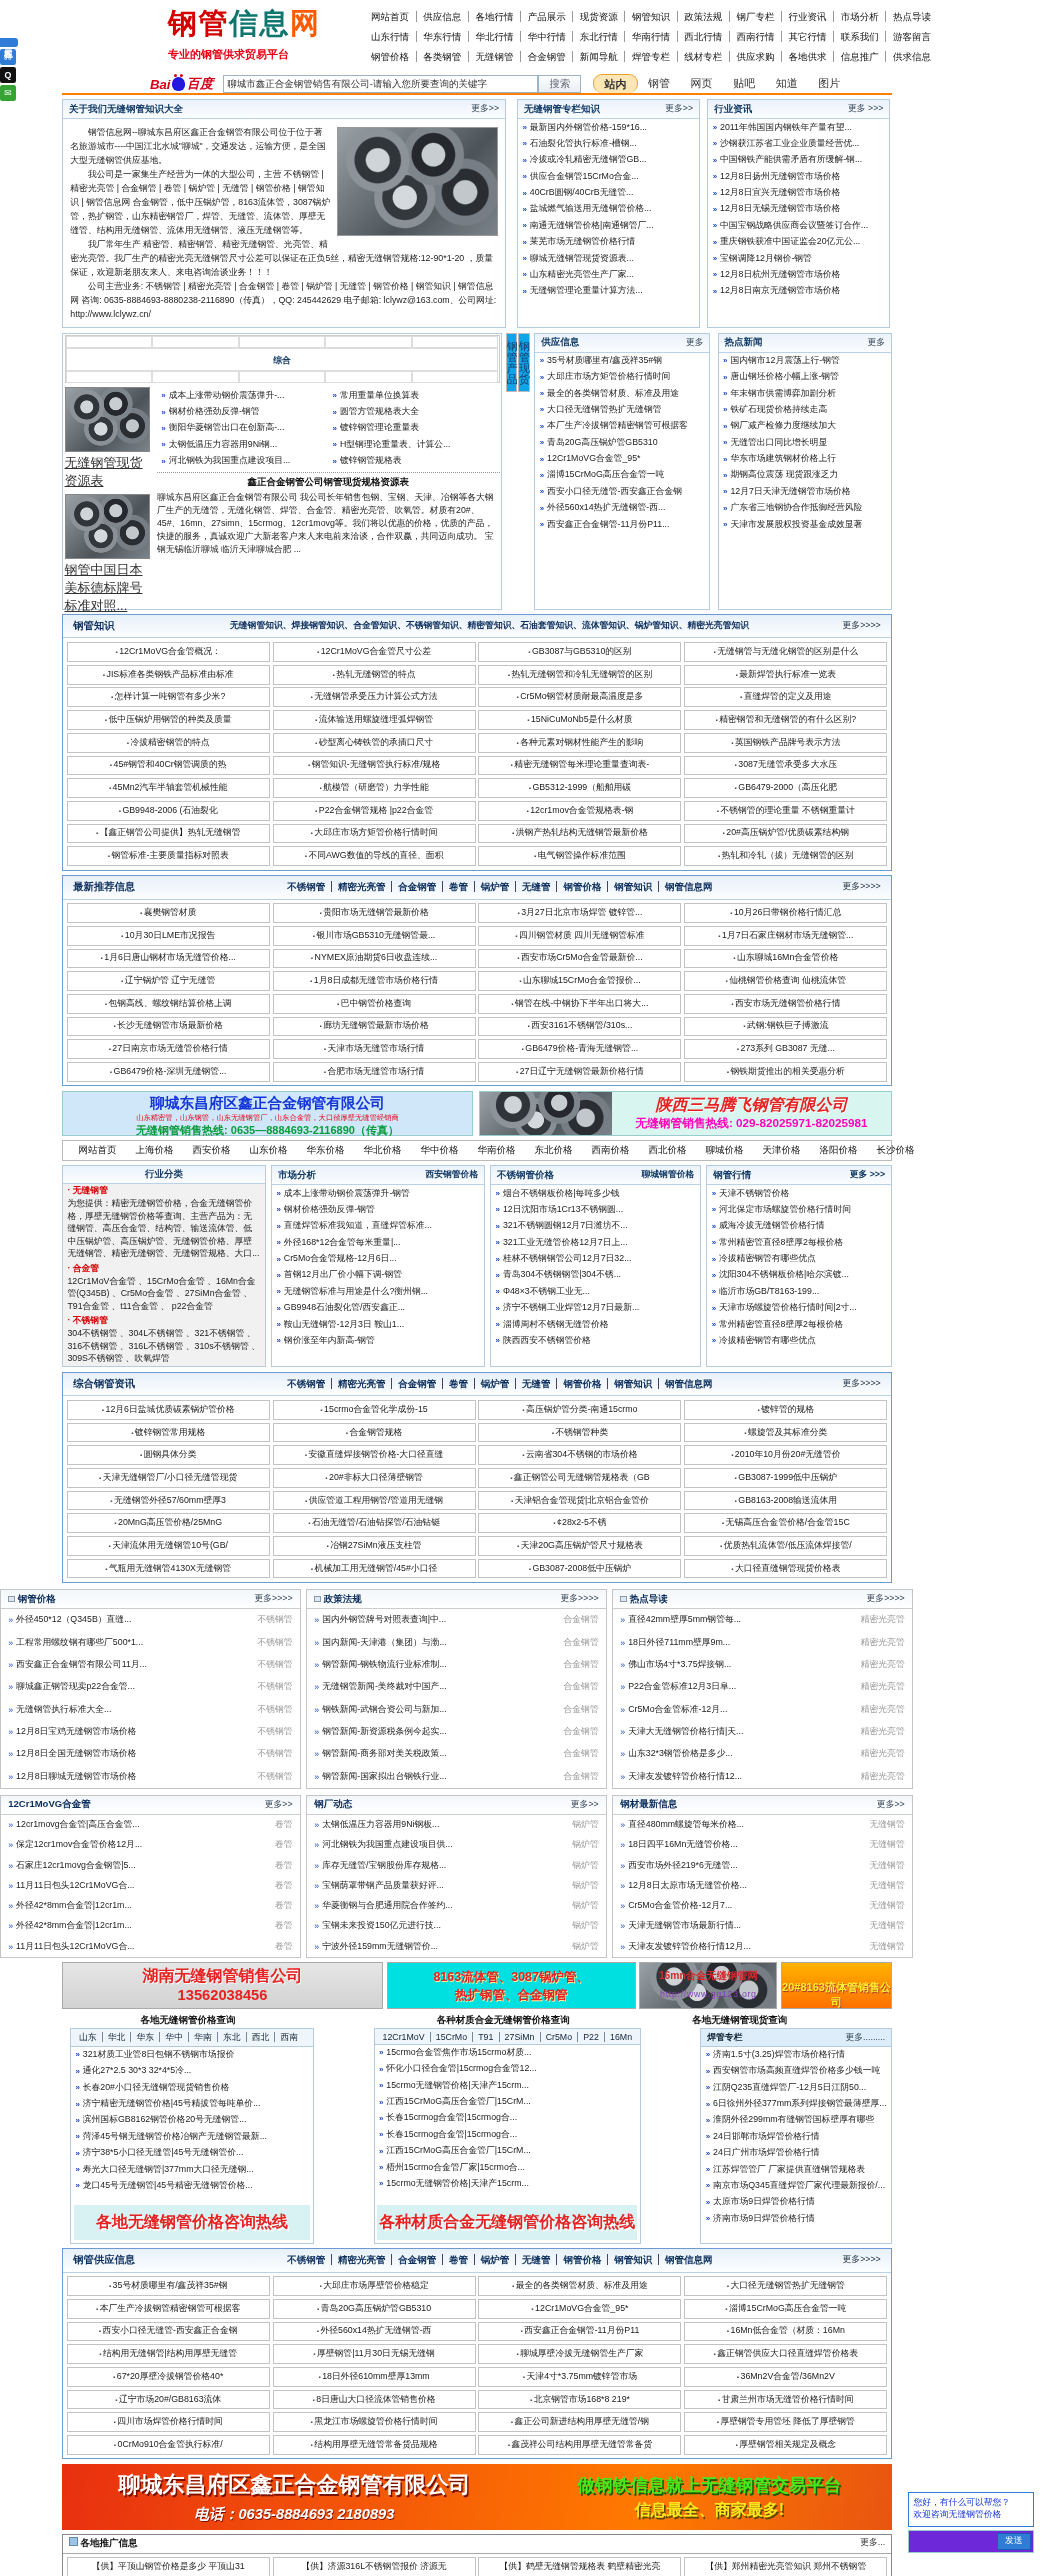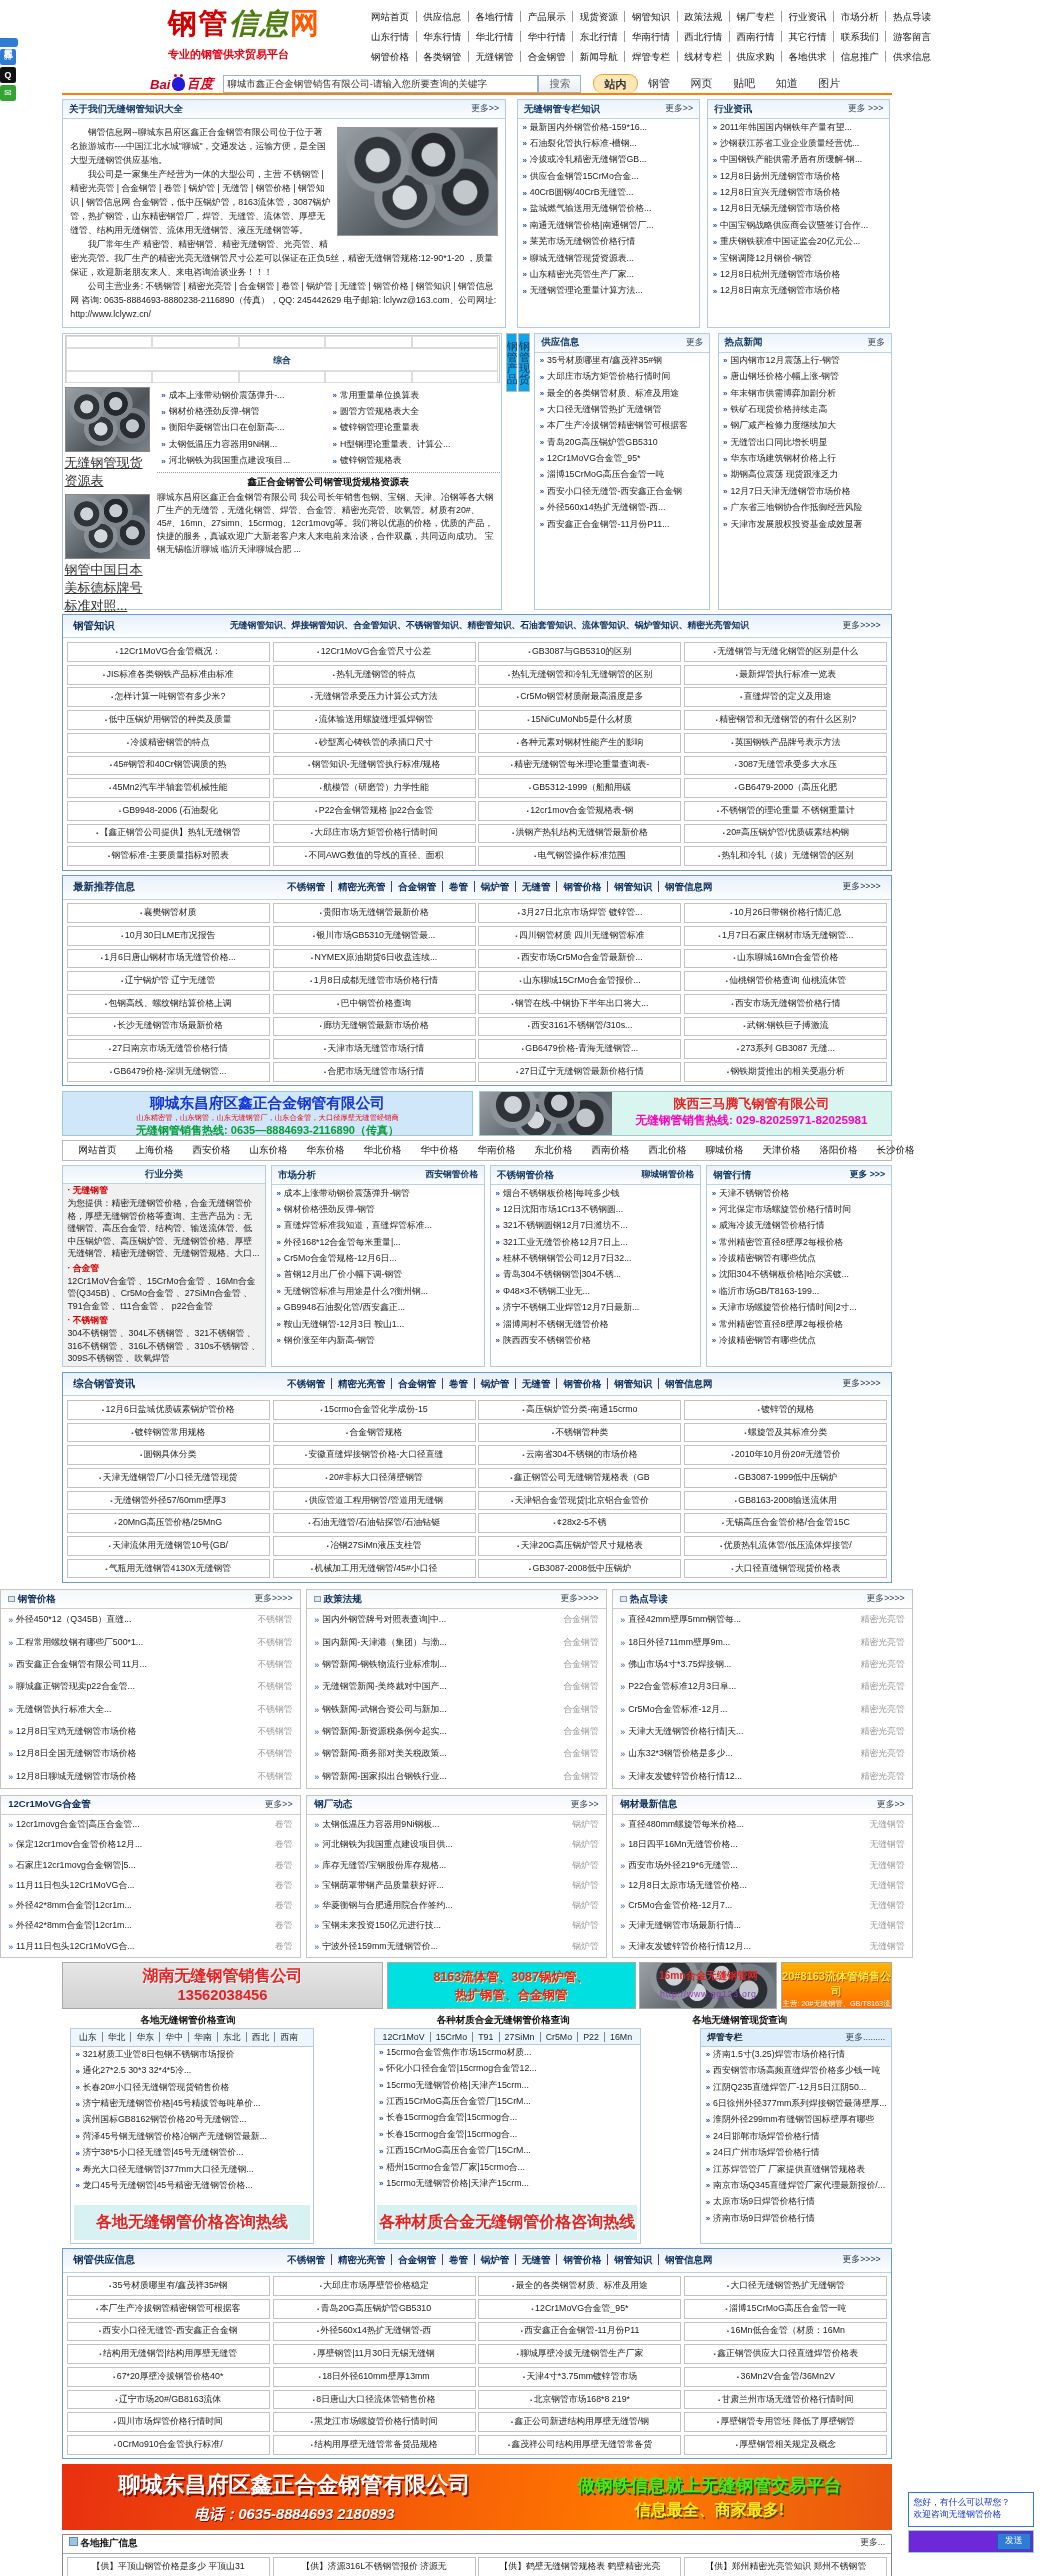--- a/index.html
+++ b/index.html
@@ -4,21 +4,21 @@
 <style>
   * { margin:0; padding:0; box-sizing:border-box; }
   body { font-family:"Liberation Sans","DejaVu Sans",sans-serif; background:#fff; width:1044px; position:relative; font-size:8.8px; color:#222; }
   a { text-decoration:none; color:#222; cursor:pointer; }
   .page { width:830px; margin-left:62px; position:relative; }
 
   
   .hdr { display:flex; padding-top:4.4px; height:70px; }
   .logo { margin-left:106px; width:169px; }
   .logo-line { font-size:29px; font-weight:bold; letter-spacing:1.5px; white-space:nowrap; }
-  .lg1 { color:#d40000; } .lg2 { color:#4d7c0f;font-style:italic; } .lg3 { color:#ff5a00; }
+  .lg1 { color:#d40000; } .lg2 { color:#0f766e; } .lg3 { color:#ff5a00; }
   .tagline { color:#e60012; font-weight:bold; font-size:11px; margin-top:2.9px; white-space:nowrap; }
   .topnav { margin-left:44px; padding-top:2.9px; flex:1; }
   .topnav-row { line-height:19px; white-space:nowrap; }
   .topnav-row a { color:#111; font-size:9.5px; padding:0 6.6px; border-left:0.7px solid #999; }
   .topnav-row a:first-child { border-left:none; }
 
   
   .searchbar { display:flex; align-items:flex-end; border-bottom:2.2px solid #ff8000; padding:1.5px 0 0 88px; height:25px; }
   .baidu { display:flex; align-items:center; margin-right:10.3px; }
   .baidu-txt { color:#d4001a; font-weight:bold; font-size:13.2px; font-style:italic; }
@@ -81,21 +81,21 @@
 
   
   .bans1 { display:flex; margin-top:4.4px; height:45px; }
   .ban-xz { width:411px; background:#cfe7f8; border:0.7px solid #9cc; text-align:center; padding-top:2.2px; }
   .ban-xz .t1 { color:#1436d8; font-size:14.7px; font-weight:bold; }
   .ban-xz .t2 { color:#e60012; font-size:7.3px; }
   .ban-xz .t3 { color:#0a9c3c; font-size:11px; font-weight:bold; }
   .ban-sm { flex:1; display:flex; border:0.7px solid #9cc; margin-left:5.9px; }
   .ban-sm .img { width:132px; }
   .ban-sm .txt { flex:1; background:#d9f5f0; text-align:center; padding-top:2.9px; }
-  .ban-sm .t1 { color:#e62222; font-size:13px; font-weight:bold; text-shadow:0.7px 0.7px 0 #fff; }
+  .ban-sm .t1 { color:#e62222; font-size:16px; font-weight:bold; text-shadow:0.7px 0.7px 0 #fff;font-style:italic; }
   .ban-sm .t2 { color:#ff00bb; font-size:11.7px; font-weight:bold; }
 
   
   .pnav { border:0.7px solid #bbb; margin-top:4.4px; padding:2.9px 5.9px; white-space:nowrap; }
   .pnav a { padding:0 9.5px; color:#111; font-size:9.5px; }
   .fourcol { display:flex; margin-top:4.4px; height:202px; }
   .fc { border:0.7px solid #b5cbdf; margin-right:5.1px; overflow:hidden; display:flex; flex-direction:column; }
   .fc:last-child { margin-right:0; }
   .fc1 { width:204px; background:#f1f1f1; }
   .fc2 { width:214px; } .fc3 { width:211px; } .fc4 { flex:1; }
@@ -125,21 +125,21 @@
   .bn { border:0.7px solid #aaa; margin-right:3.7px; text-align:center; overflow:hidden; }
   .bn:last-child { margin-right:0; }
   .bn-hunan { width:321px; background:linear-gradient(#e6e6e6,#d2d2d2); padding-top:2.9px; }
   .bn-hunan .l1 { color:#e62222; font-size:16px; font-weight:bold; text-shadow:0.7px 0.7px 0 #fff; }
   .bn-hunan .l2 { color:#e62222; font-size:14.7px; font-weight:bold; }
   .bn-cyan { width:249px; background:#00e0e0; padding-top:5.9px; }
   .bn-cyan .l1 { color:#e62222; font-size:12.5px; font-weight:bold; text-shadow:0.7px 0.7px 0 #ffef9a; line-height:17.6px; }
   .bn-16mn { width:138px; padding-top:5.9px; }
   .bn-16mn .l1 { color:#d42a2a; font-size:10.3px; font-weight:bold; }
   .bn-16mn .l2 { color:#8a3bb8; font-size:8.8px; margin-top:5.9px; letter-spacing:0.7px; }
-  .bn-org { flex:1; background:linear-gradient(#ffb300,#ff7000); padding-top:6px; }
+  .bn-org { flex:1; background:linear-gradient(#ffb300,#ff7000); padding-top:17px; }
   .bn-org .l1 { color:#ffee33; font-size:11px; font-weight:bold; text-shadow:0.7px 0.7px 0.7px #a33; }
   .bn-org .l2 { color:#fff; font-size:7.3px; line-height:10.3px; }
 
   
   .qsec { display:flex; margin-top:4.4px; height:230px;gap:44px; }
   .qcol { margin-right:7.3px; display:flex; flex-direction:column; }
   .qcol:last-child { margin-right:0; }
   .qc1 { width:288px; } .qc2 { width:288px; } .qc3 { flex:1; }
   .q-title { text-align:center; font-size:9.5px; font-weight:bold; color:#111; height:14.7px; }
   .q-boxin { border:0.7px solid #b5cbdf; flex:1; display:flex; flex-direction:column;margin-left:8px; }

